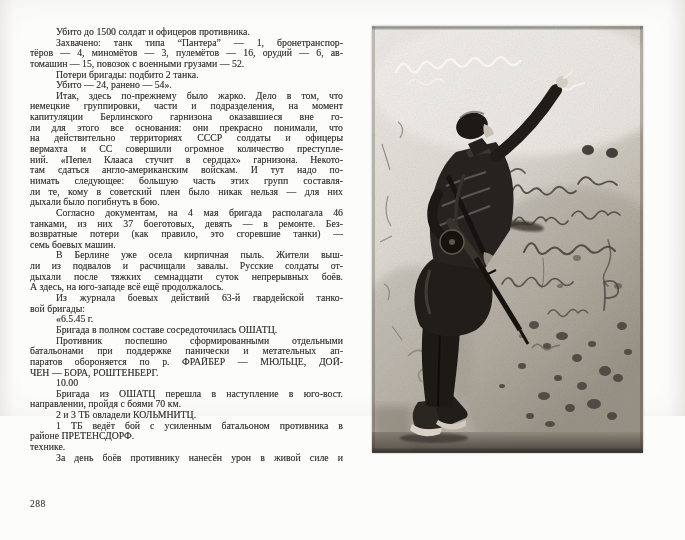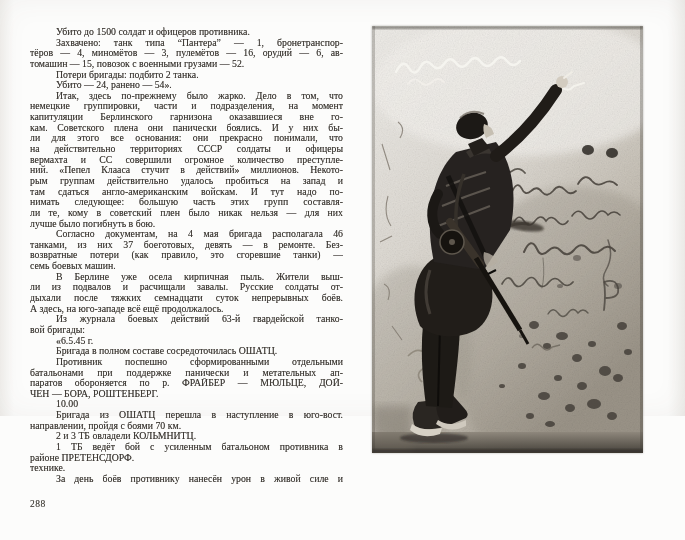--- a/index.html
+++ b/index.html
@@ -48,30 +48,28 @@
 
     <div class="line indent end">Убито до 1500 солдат и офицеров противника.</div>
         <div class="line indent">Захвачено: танк типа “Пантера” — 1, бронетранспор-</div>
         <div class="line">тёров — 4, миномётов — 3, пулемётов — 16, орудий — 6, ав-</div>
         <div class="line end">томашин — 15, повозок с военными грузами — 52.</div>
         <div class="line indent end">Потери бригады: подбито 2 танка.</div>
         <div class="line indent end">Убито — 24, ранено — 54».</div>
         <div class="line indent">Итак, здесь по-прежнему было жарко. Дело в том, что</div>
         <div class="line">немецкие группировки, части и подразделения, на момент</div>
         <div class="line">капитуляции Берлинского гарнизона оказавшиеся вне го-</div>
-        <div class="line">кам. Советского плена они панически боялись. И у них бы-</div>
         <div class="line">ли для этого все основания: они прекрасно понимали, что</div>
         <div class="line">на действительно территориях СССР солдаты и офицеры</div>
         <div class="line">вермахта и СС совершили огромное количество преступле-</div>
-        <div class="line">ний. «Пепел Клааса стучит в действий» миллионов. Некото-</div>
-        <div class="line">рым группам действительно удалось пробиться на запад и</div>
+        <div class="line">ний. «Пепел Клааса стучит в сердцах» гарнизона. Некото-</div>
         <div class="line">там сдаться англо-американским войскам. И тут надо по-</div>
         <div class="line">нимать следующее: большую часть этих групп составля-</div>
         <div class="line">ли те, кому в советский плен было никак нельзя — для них</div>
-        <div class="line end">лучше было погибнуть в бою.</div>
+        <div class="line end">дыхали было погибнуть в бою.</div>
         <div class="line indent">Согласно документам, на 4 мая бригада располагала 46</div>
         <div class="line">танками, из них 37 боеготовых, девять — в ремонте. Без-</div>
         <div class="line">возвратные потери (как правило, это сгоревшие танки) —</div>
         <div class="line end">семь боевых машин.</div>
         <div class="line indent">В Берлине уже осела кирпичная пыль. Жители выш-</div>
         <div class="line">ли из подвалов и расчищали завалы. Русские солдаты от-</div>
         <div class="line">дыхали после тяжких семнадцати суток непрерывных боёв.</div>
         <div class="line end">А здесь, на юго-западе всё ещё продолжалось.</div>
         <div class="line indent">Из журнала боевых действий 63-й гвардейской танко-</div>
         <div class="line end">вой бригады:</div>

